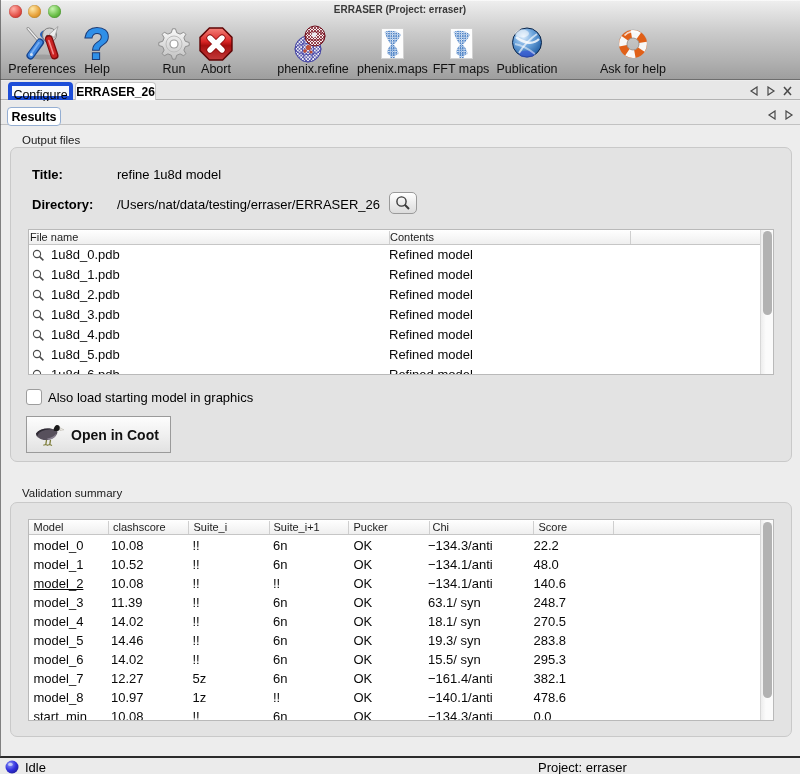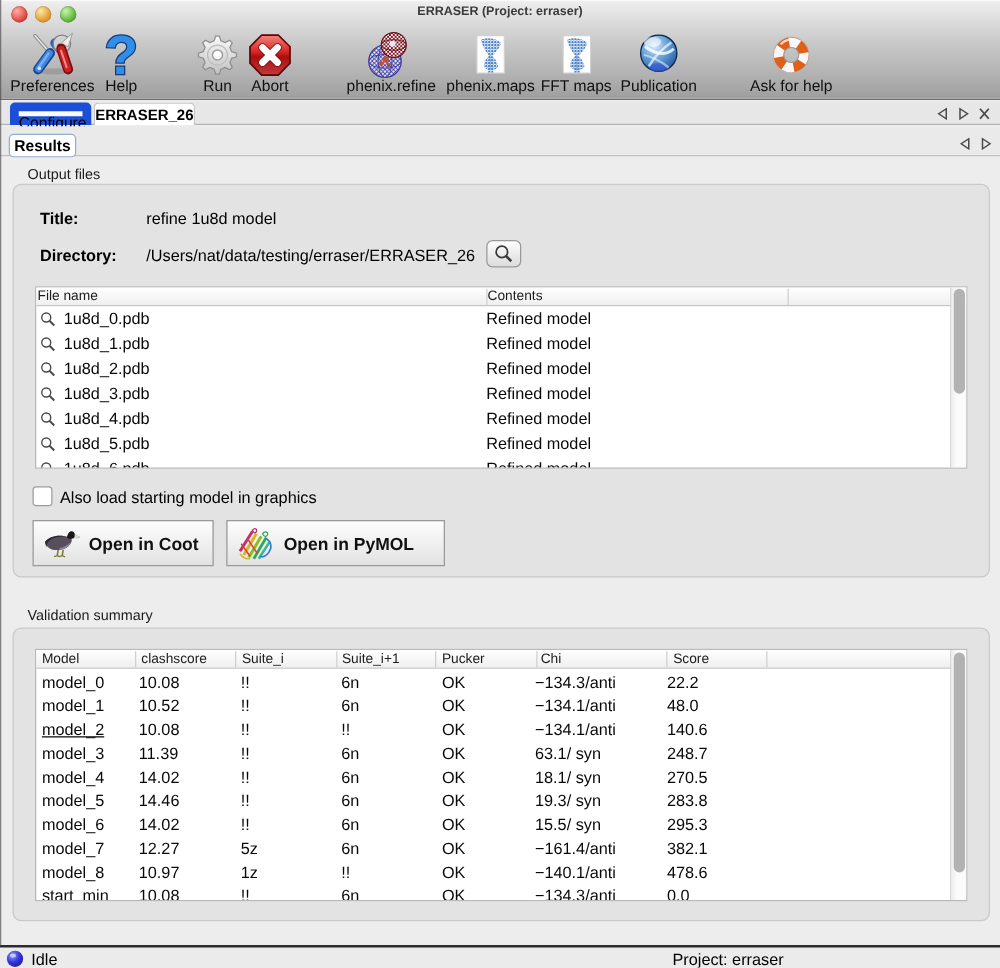--- a/index.html
+++ b/index.html
@@ -12,21 +12,21 @@
 #tl-y{left:28px;background:radial-gradient(circle at 35% 30%,#ffe9a8,#e8a33d 55%,#b97a15);box-shadow:inset 0 0 1px #8a6008;}
 #tl-g{left:48px;background:radial-gradient(circle at 35% 30%,#c8f5b0,#6cc04a 55%,#3a8a1e);box-shadow:inset 0 0 1px #2a6a10;}
 #wtitle{position:absolute;top:4px;left:0;width:100%;text-align:center;font-size:10px;font-weight:700;color:#3a3a3a;}
 .ti{position:absolute;top:26px;text-align:center;}
 .ti .ic{height:35px;display:flex;align-items:center;justify-content:center;}
 .ti .lb{font-size:12.5px;color:#111;margin-top:1px;white-space:nowrap;}
 
 #tabrow1{position:absolute;left:0;top:81px;width:800px;height:19px;background:#e7e7e7;border-bottom:1px solid #b2b2b2;}
 #tabrow2{position:absolute;left:0;top:101px;width:800px;height:24px;background:#eaeaea;border-bottom:1px solid #c2c2c2;}
 .tab{position:absolute;font-size:12.5px;text-align:center;background:#fff;border-radius:4px 4px 0 0;}
-#tab-conf{left:8px;top:1px;width:65px;height:18px;line-height:18px;border:7px solid #1d4ed8;background:#f8fafd;}
+#tab-conf{left:8px;top:1px;width:65px;height:18px;line-height:18px;border:4px solid #1d4ed8;background:#f8fafd;}
 #tab-err{left:75px;top:1px;width:81px;height:18px;line-height:18px;font-weight:700;font-size:12px;border:1px solid #c6c6c6;border-bottom:none;}
 #tab-res{left:7px;top:6px;width:54px;height:19px;line-height:18px;font-weight:700;border:1px solid #94aed2;border-radius:4px;}
 .navarr{position:absolute;}
 
 #content{position:absolute;left:0;top:126px;width:800px;height:630px;background:#ededed;}
 .grouplabel{position:absolute;font-size:11.5px;color:#1a1a1a;}
 .groupbox{position:absolute;left:10px;width:782px;background:#e3e3e3;border:1px solid #c9c9c9;border-radius:7px;}
 .blab{font-weight:700;font-size:13px;position:absolute;}
 .bval{font-size:13px;position:absolute;}
 .dtable{position:absolute;background:#fff;border:1px solid #b9b9b9;overflow:hidden;}
@@ -304,35 +304,20 @@
     <path d="M3 10.5 C6 6.5 12 4.8 18 5.8 L22 6.6 C23.8 7 24.8 8.2 24.3 10 C23.2 13.8 19 16.6 13.5 17 C8 17.4 4.3 15 3 10.5 Z" fill="#57505c"></path>
     <path d="M3 10.5 C6 6.5 12 4.8 18 5.8 L21 6.4 C18 6 10 6.5 6.5 9.5 C4.8 11 4 13 4.6 14.8 C3.8 13.6 3.2 12.2 3 10.5 Z" fill="#2e2a33"></path>
     <path d="M14 15.5 C17.5 15.2 21 13.5 22.8 11 C23.5 13 20.5 16.2 15.8 16.8 Z" fill="#8a8292"></path>
     <path d="M20.5 7.2 C20.8 5 21.8 2.6 23.6 2 C25.4 1.6 26.8 3 27 4.8 C27.2 6.4 26.4 7.6 24.6 8 C23 8.3 21.6 8 20.5 7.2 Z" fill="#191919"></path>
     <path d="M26.8 4.6 L31 6.8 L27 7.6 Z" fill="#eceae4" stroke="#a8a49a" stroke-width="0.4"></path>
     <path d="M13.5 17 L12.8 21.5 M17.5 16.8 L16.8 21.5" stroke="#7c7c38" stroke-width="1.3" fill="none"></path>
     <path d="M10.3 22.3 L12.8 21.5 L15 22.5 M14.3 22.3 L16.8 21.5 L19 22.5" stroke="#7c7c38" stroke-width="1.1" fill="none"></path>
    </svg>
    <span style="margin-left:5px;">Open in Coot</span>
   </div>
-  <div class="pushbtn" style="left:170px;top:268px;width:175px;">
-   <svg width="32" height="28" viewBox="0 0 32 28" style="margin-left:8px;">
-    <path d="M2 20 L12 4" stroke="#c03070" stroke-width="2.4" fill="none"></path>
-    <path d="M5 23 L15 6" stroke="#e0b020" stroke-width="2.4" fill="none"></path>
-    <path d="M9 25 L19 8" stroke="#88c020" stroke-width="2.4" fill="none"></path>
-    <path d="M13 26 L23 9" stroke="#30a858" stroke-width="2.2" fill="none"></path>
-    <path d="M17 26 L26 12" stroke="#38b8a0" stroke-width="2" fill="none"></path>
-    <path d="M3 14 L10 24 M8 10 L16 22" stroke="#d04828" stroke-width="1.2" fill="none"></path>
-    <path d="M12 3 C14 1 16 2 15 4.5 C14 6 12.5 5 12 3 Z" fill="none" stroke="#c03070" stroke-width="1"></path>
-    <path d="M20 6 C22 3.5 25 4.5 24 7 C23 9 20.8 8 20 6 Z" fill="none" stroke="#30a858" stroke-width="1"></path>
-    <path d="M23 10 C27 12 28 17 25 21 C23 24 20 25 18 24" stroke="#3878c8" stroke-width="1.2" fill="none"></path>
-    <path d="M2 22 C4 25 7 26.5 10 26" stroke="#e0b020" stroke-width="1.1" fill="none"></path>
-   </svg>
-   <span style="margin-left:5px;">Open in PyMOL</span>
-  </div>
  </div>
  <div class="grouplabel" style="left:22px;top:361px;">Validation summary</div>
  <div class="groupbox" id="gb2" style="top:376px;height:235px;">
   <div class="dtable" id="vtable" style="left:17px;top:16px;width:746px;height:202px;">
    <div class="thead">
     <span style="left:4.5px;">Model</span>
     <span style="left:84px;">clashscore</span>
     <span style="left:164.5px;">Suite_i</span>
     <span style="left:244.5px;">Suite_i+1</span>
     <span style="left:324.5px;">Pucker</span>

